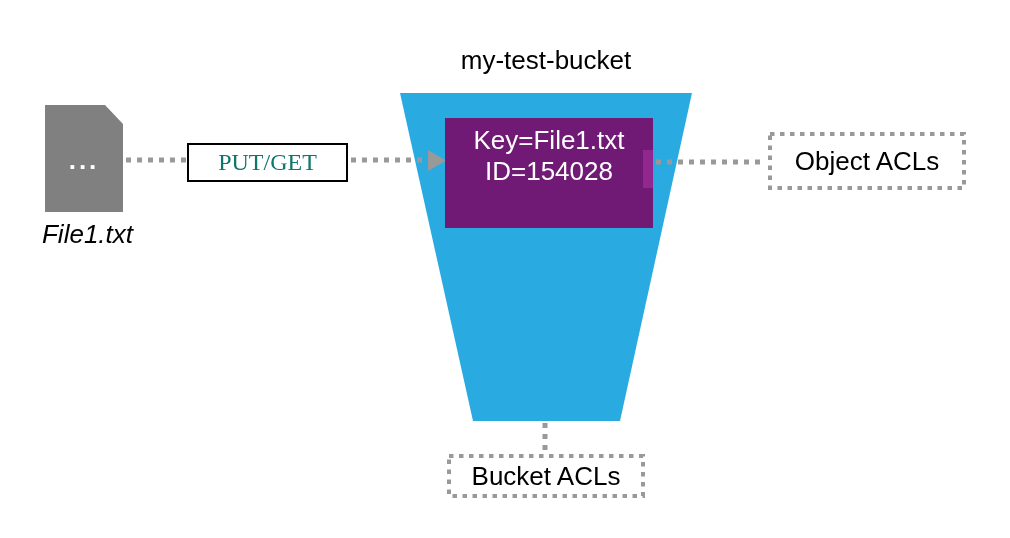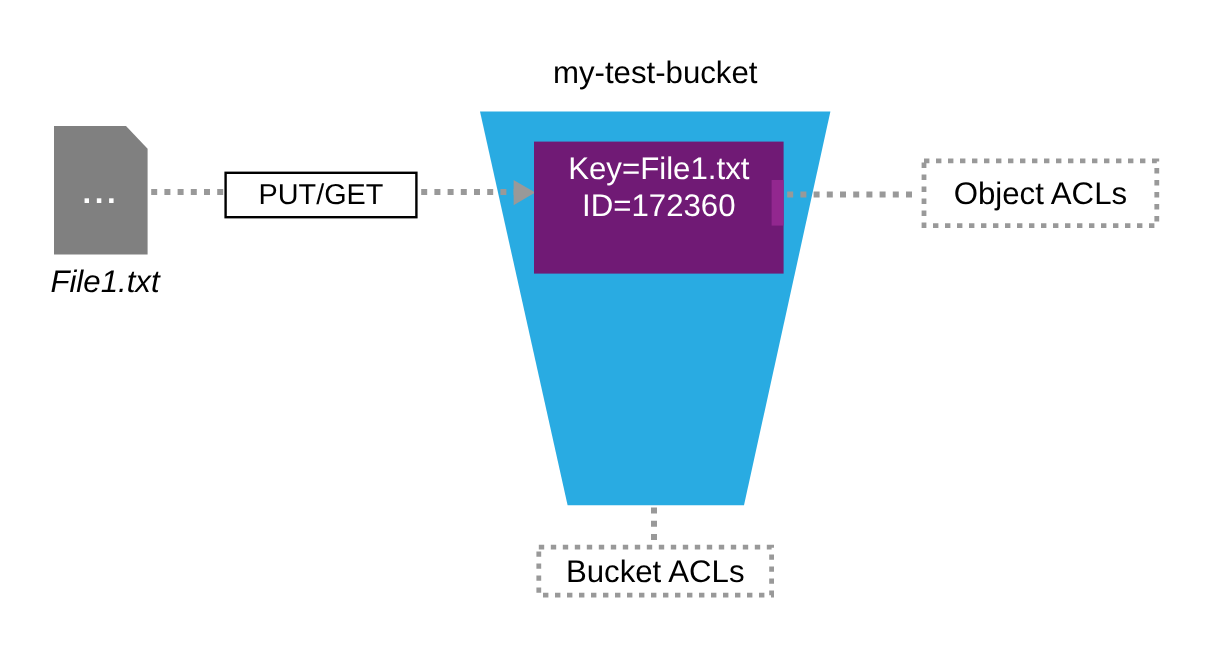--- a/index.html
+++ b/index.html
@@ -106,26 +106,26 @@
     <rect x="449" y="456" width="194" height="40" class="acl-rect" stroke="#999999"></rect>
   </svg>
 
   <div class="abs title">my-test-bucket</div>
 
   <div class="abs file-dots">...</div>
 
   <div class="abs file-label">File1.txt</div>
 
   <div class="abs putget-box">
-    <span style="color: #000000;">PUT/GET</span>
+    <span style="color: #0f766e; font-family: Liberation Serif, serif;">PUT/GET</span>
   </div>
 
   <div class="abs object-box" style="background-color: #701a75;">
     <div>Key=File1.txt</div>
-    <div>ID=172360</div>
+    <div>ID=154028</div>
   </div>
 
   <div class="abs object-marker" style="background-color: rgb(146, 39, 143);"></div>
 
   <div class="abs acl-label object-acls">
     <span>Object ACLs</span>
   </div>
 
   <div class="abs acl-label bucket-acls">
     <span>Bucket ACLs</span>

